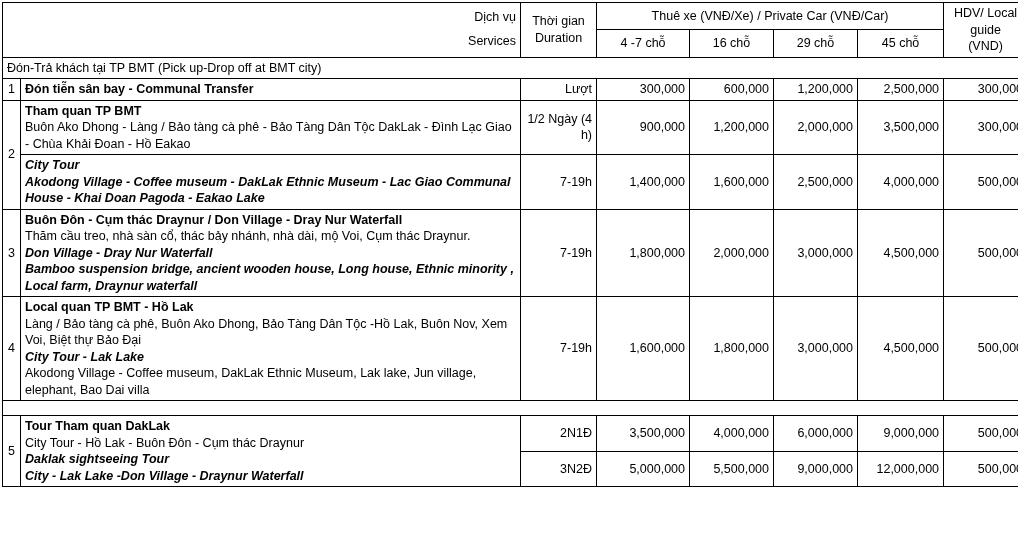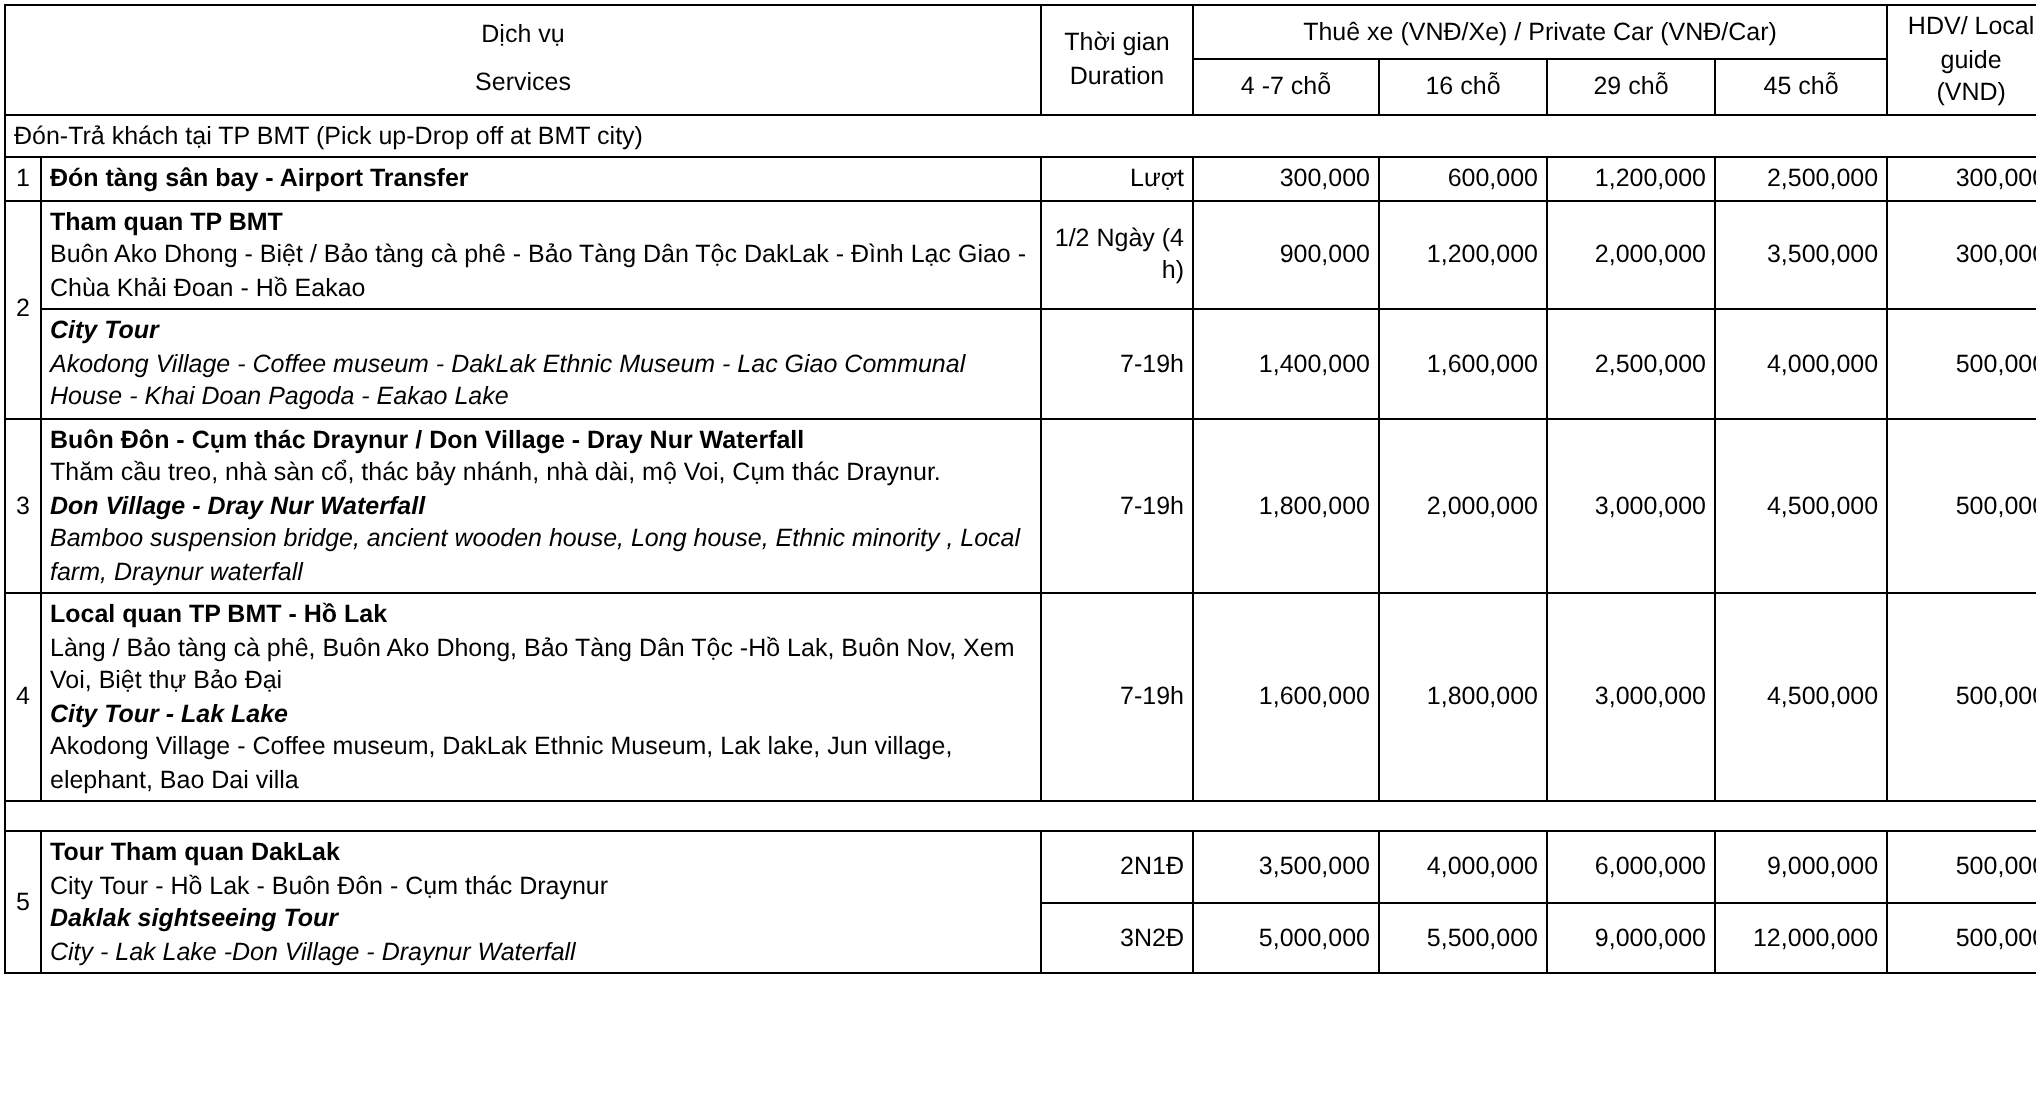--- a/index.html
+++ b/index.html
@@ -38,21 +38,21 @@
   col.c-p3     { width: 84px; }
   col.c-p4     { width: 86px; }
   col.c-guide  { width: 84px; }
 
   .hdr-cell {
     text-align: center;
     font-weight: bold;
     font-size: 12.5px;
   }
   .hdr-left {
-    text-align: center;
+    text-align: right;
     font-weight: bold;
     font-size: 12.5px;
     padding-left: 8px;
   }
   .hdr-left div { line-height: 1.9; }
   .idx {
     text-align: center;
     font-weight: bold;
     font-size: 12.5px;
   }
@@ -60,21 +60,21 @@
     text-align: right;
     font-weight: bold;
     font-size: 12.5px;
   }
   .dur {
     text-align: right;
     font-size: 12.5px;
   }
   .svc { text-align: left; }
   .b { font-weight: bold; }
-  .i { font-style: italic; }
+  .i { font-style: italic; font-weight: bold; }
   .bi { font-weight: bold; font-style: italic; }
   .section-row td {
     font-weight: bold;
     font-size: 12.5px;
     padding-left: 6px;
   }
   .line { display: block; }
   .svc-block { padding: 3px 4px 3px 6px; }
   .spacer-row td {
     height: 10px;
@@ -125,35 +125,35 @@
       <td class="hdr-cell">45 chỗ</td>
     </tr>
 
     <tr class="section-row">
       <td colspan="8">Đón-Trả khách tại TP BMT (Pick up-Drop off  at BMT city)</td>
     </tr>
 
     <tr>
       <td class="idx">1</td>
       <td class="svc svc-block">
-        <span class="line b">Đón tàng sân bay  -  Airport Transfer</span>
+        <span class="line b">Đón tiễn sân bay  -  Communal Transfer</span>
       </td>
       <td class="dur">Lượt</td>
       <td class="num">300,000</td>
       <td class="num">600,000</td>
       <td class="num">1,200,000</td>
       <td class="num">2,500,000</td>
       <td class="num">300,000</td>
     </tr>
 
     <tr>
       <td class="idx" rowspan="2">2</td>
       <td class="svc svc-block">
         <span class="line b">Tham quan TP BMT</span>
-        <span class="line"> Buôn Ako Dhong - Biệt / Bảo tàng cà phê - Bảo Tàng Dân Tộc DakLak -  Đình Lạc Giao - Chùa Khải Đoan - Hồ Eakao</span>
+        <span class="line"> Buôn Ako Dhong - Làng / Bảo tàng cà phê - Bảo Tàng Dân Tộc DakLak -  Đình Lạc Giao - Chùa Khải Đoan - Hồ Eakao</span>
       </td>
       <td class="dur">1/2 Ngày (4 h)</td>
       <td class="num">900,000</td>
       <td class="num">1,200,000</td>
       <td class="num">2,000,000</td>
       <td class="num">3,500,000</td>
       <td class="num">300,000</td>
     </tr>
     <tr>
       <td class="svc svc-block">

